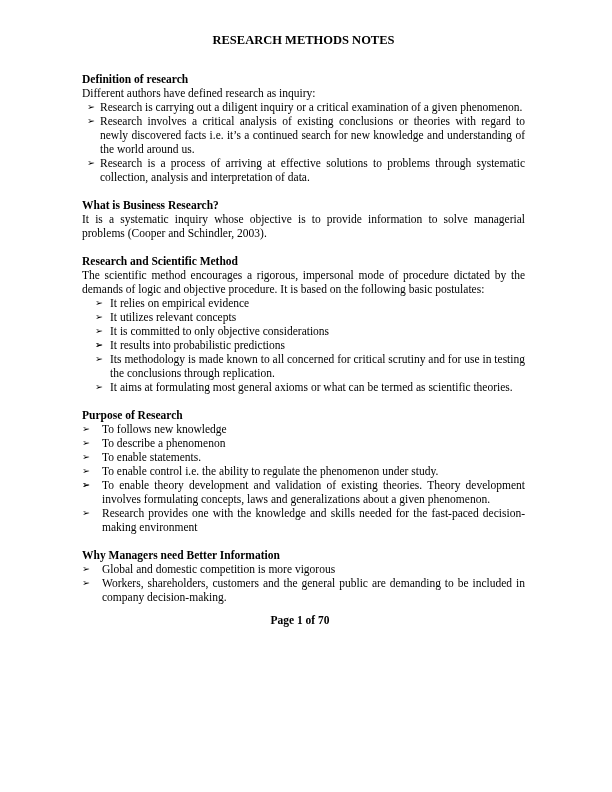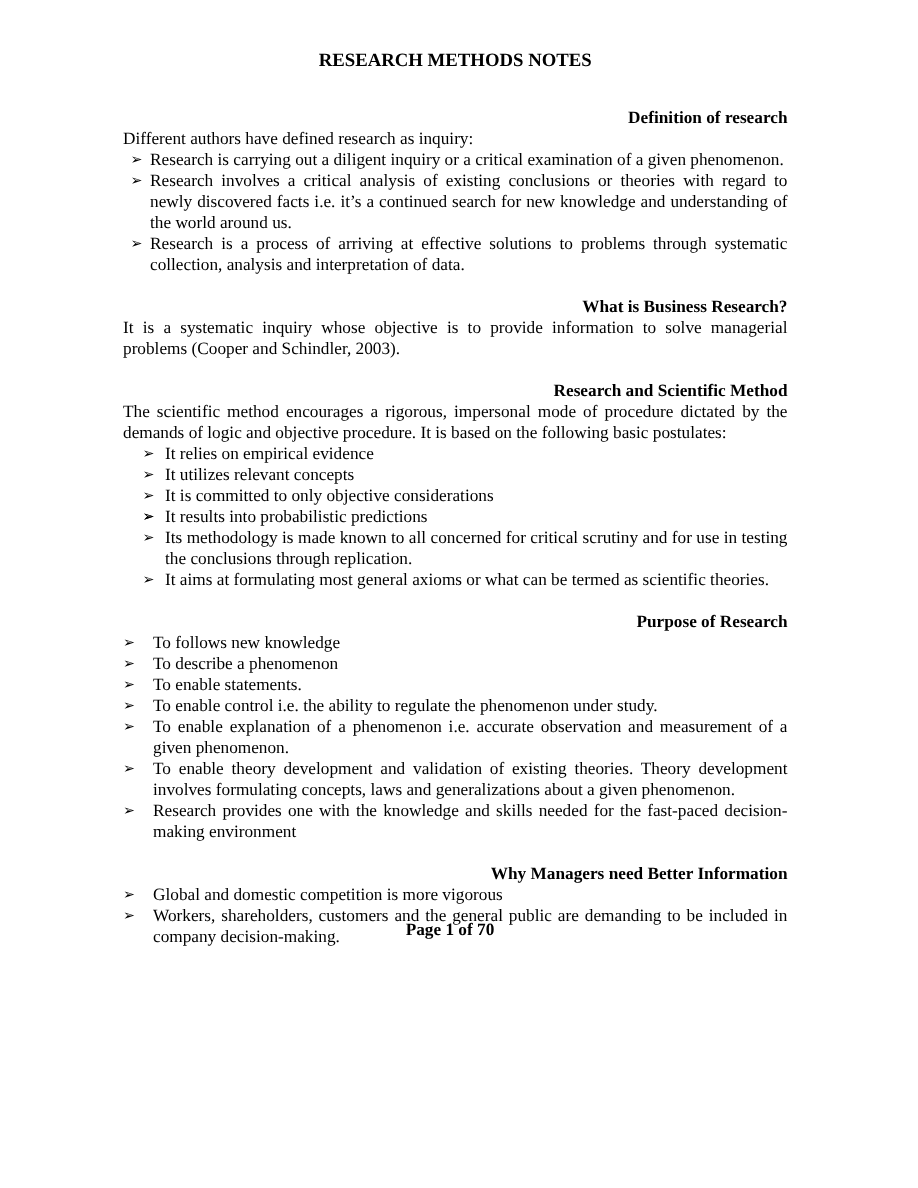--- a/index.html
+++ b/index.html
@@ -26,21 +26,21 @@
   }
   .doc-title {
     text-align: center;
     font-weight: bold;
     font-size: 12.5px;
     margin-bottom: 25px;
   }
   .heading {
     font-weight: bold;
     margin-top: 14px;
-    text-align: right;
+    text-align: left;
   }
   .para {
     text-align: justify;
   }
   .li {
     position: relative;
     text-align: justify;
   }
   .li .marker {
     position: absolute;
@@ -84,21 +84,21 @@
       <div class="li level-b"><span class="marker">➢</span><span>It is committed to only objective considerations</span></div>
       <div class="li level-b"><span class="marker">➢</span></div>
       <div class="li level-b"><span class="marker">➢</span><span>It results into probabilistic predictions</span></div>
       <div class="li level-b"><span class="marker">➢</span><span>Its methodology is made known to all concerned for critical scrutiny and for use in testing the conclusions through replication.</span></div>
       <div class="li level-b"><span class="marker">➢</span><span>It aims at formulating most general axioms or what can be termed as scientific theories.</span></div>
       <div class="heading">Purpose of Research</div>
       <div class="li level-0"><span class="marker">➢</span><span>To follows new knowledge</span></div>
       <div class="li level-0"><span class="marker">➢</span><span>To describe a phenomenon</span></div>
       <div class="li level-0"><span class="marker">➢</span><span>To enable statements.</span></div>
       <div class="li level-0"><span class="marker">➢</span><span>To enable control i.e. the ability to regulate the phenomenon under study.</span></div>
-      <div class="li level-0"><span class="marker">➢</span><span>To enable explanation of a phenomenon i.e. accurate observation and measurement of a given phenomenon.</span></div>
+      <div class="li level-0"><span class="marker">➢</span></div>
       <div class="li level-0"><span class="marker">➢</span><span>To enable theory development and validation of existing theories. Theory development involves formulating concepts, laws and generalizations about a given phenomenon.</span></div>
       <div class="li level-0"><span class="marker">➢</span><span>Research provides one with the knowledge and skills needed for the fast-paced decision-making environment</span></div>
       <div class="heading">Why Managers need Better Information</div>
       <div class="li level-0"><span class="marker">➢</span><span>Global and domestic competition is more vigorous</span></div>
       <div class="li level-0"><span class="marker">➢</span><span>Workers, shareholders, customers and the general public are demanding to be included in company decision-making.</span></div>
     </div>
   <div class="footer">Page 1 of 70</div>
 </div>
 
 </body></html>

